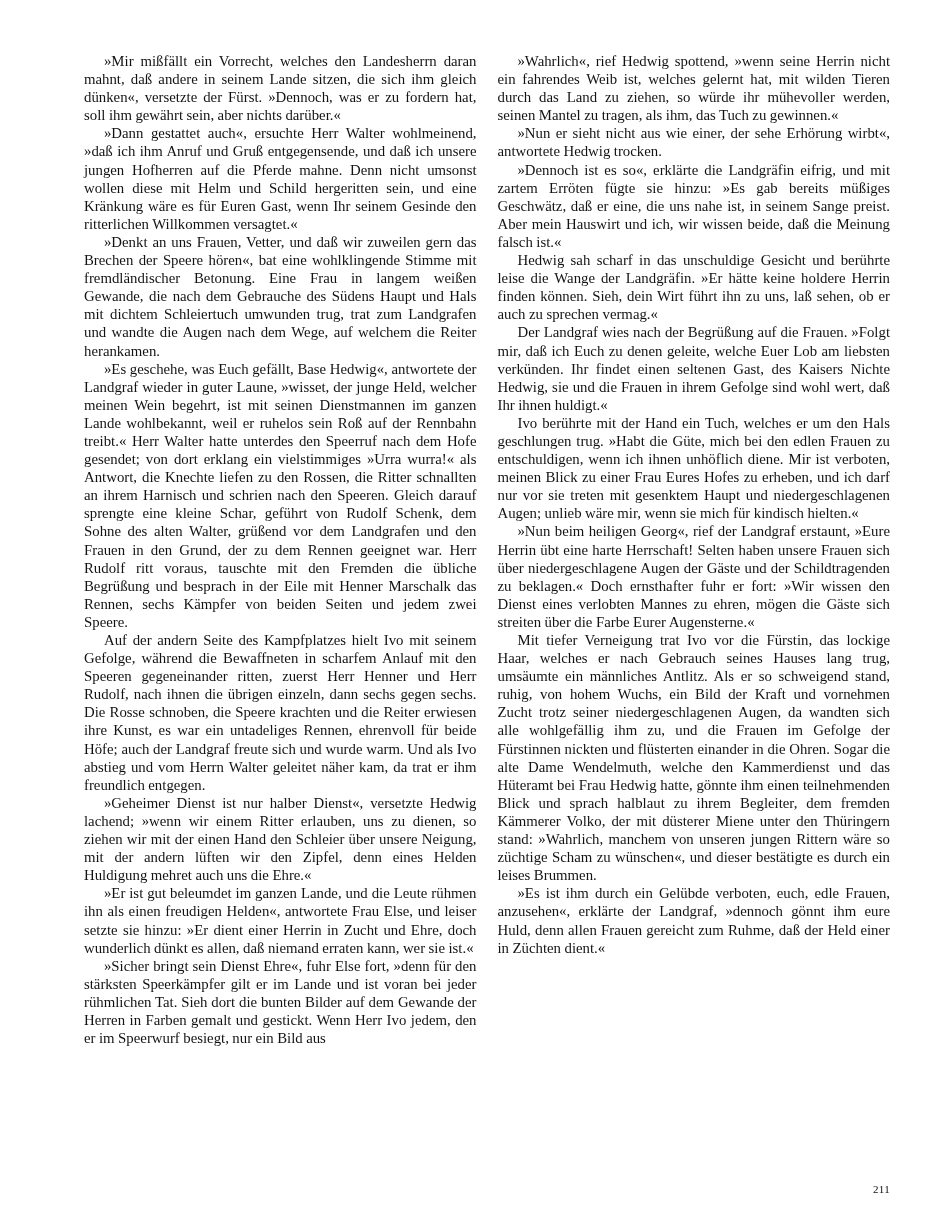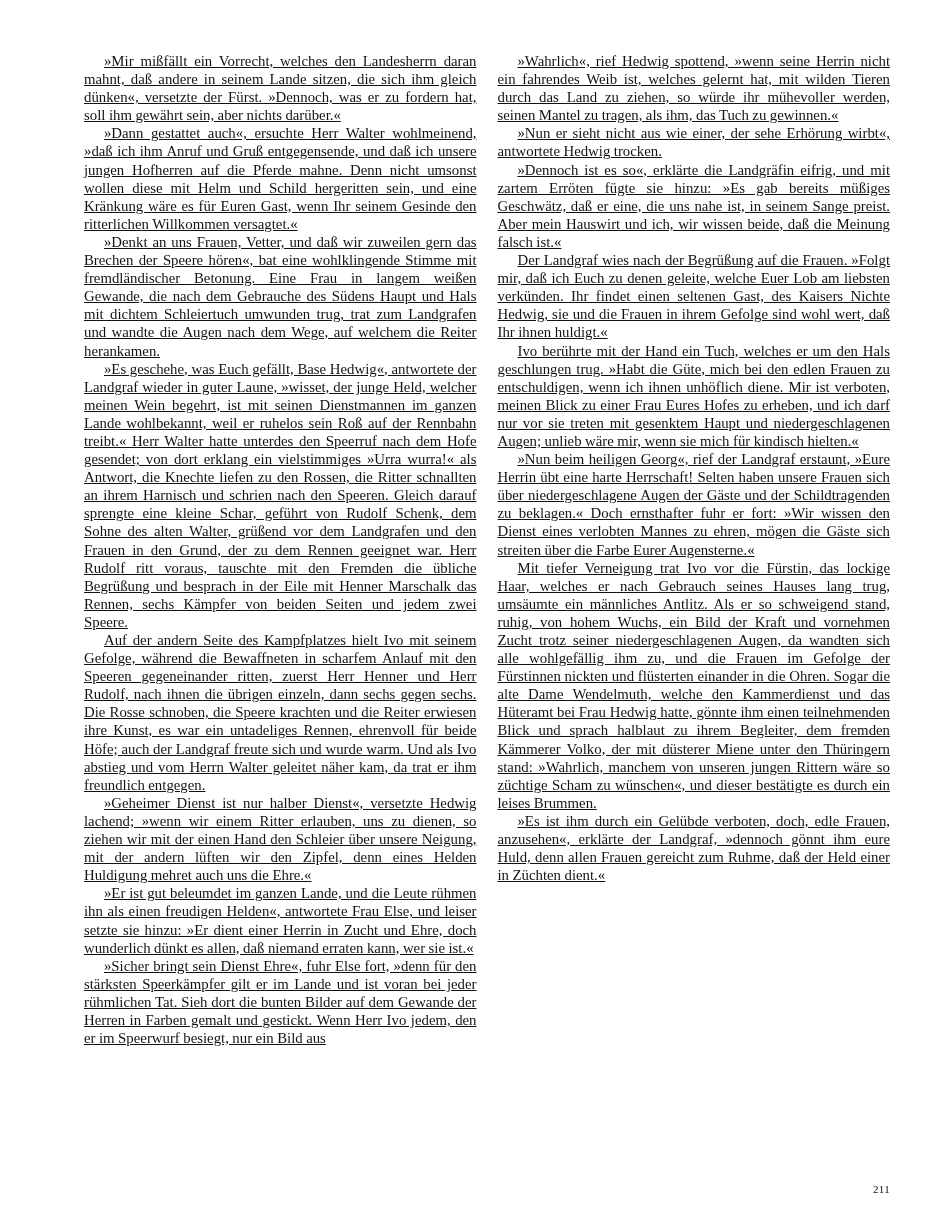--- a/index.html
+++ b/index.html
@@ -18,21 +18,20 @@
   .book-page {
     position: absolute;
     top: 52px;
     left: 84px;
     right: 45px;
     bottom: 0;
   }
   .columns {
     display: flex;
     gap: 21px;
-    text-decoration: underline;
   }
   .text-column {
     flex: 1 1 0;
     min-width: 0;
     font-size: 14.8px;
     line-height: 18.1px;
     text-align: justify;
     hyphens: auto;
     -webkit-hyphens: auto;
     word-spacing: -0.2px;
@@ -64,22 +63,23 @@
         <p lang="de">»Es geschehe, was Euch gefällt, Base Hedwig«, antwortete der Landgraf wieder in guter Laune, »wisset, der junge Held, welcher meinen Wein begehrt, ist mit seinen Dienstmannen im ganzen Lande wohlbekannt, weil er ruhelos sein Roß auf der Rennbahn treibt.« Herr Walter hatte unterdes den Speerruf nach dem Hofe gesendet; von dort erklang ein vielstimmiges »Urra wurra!« als Antwort, die Knechte liefen zu den Rossen, die Ritter schnallten an ihrem Harnisch und schrien nach den Speeren. Gleich darauf sprengte eine kleine Schar, geführt von Rudolf Schenk, dem Sohne des alten Walter, grüßend vor dem Landgrafen und den Frauen in den Grund, der zu dem Rennen geeignet war. Herr Rudolf ritt voraus, tauschte mit den Fremden die übliche Begrüßung und besprach in der Eile mit Henner Marschalk das Rennen, sechs Kämpfer von beiden Seiten und jedem zwei Speere.</p>
         <p lang="de">Auf der andern Seite des Kampfplatzes hielt Ivo mit seinem Gefolge, während die Bewaffneten in scharfem Anlauf mit den Speeren gegeneinander ritten, zuerst Herr Henner und Herr Rudolf, nach ihnen die übrigen einzeln, dann sechs gegen sechs. Die Rosse schnoben, die Speere krachten und die Reiter erwiesen ihre Kunst, es war ein untadeliges Rennen, ehrenvoll für beide Höfe; auch der Landgraf freute sich und wurde warm. Und als Ivo abstieg und vom Herrn Walter geleitet näher kam, da trat er ihm freundlich entgegen.</p>
         <p lang="de">»Geheimer Dienst ist nur halber Dienst«, versetzte Hedwig lachend; »wenn wir einem Ritter erlauben, uns zu dienen, so ziehen wir mit der einen Hand den Schleier über unsere Neigung, mit der andern lüften wir den Zipfel, denn eines Helden Huldigung mehret auch uns die Ehre.«</p>
         <p lang="de">»Er ist gut beleumdet im ganzen Lande, und die Leute rühmen ihn als einen freudigen Helden«, antwortete Frau Else, und leiser setzte sie hinzu: »Er dient einer Herrin in Zucht und Ehre, doch wunderlich dünkt es allen, daß niemand erraten kann, wer sie ist.«</p>
         <p lang="de">»Sicher bringt sein Dienst Ehre«, fuhr Else fort, »denn für den stärksten Speerkämpfer gilt er im Lande und ist voran bei jeder rühmlichen Tat. Sieh dort die bunten Bilder auf dem Gewande der Herren in Farben gemalt und gestickt. Wenn Herr Ivo jedem, den er im Speerwurf besiegt, nur ein Bild aus</p>
       </div>
     <div class="text-column">
         <p lang="de">»Wahrlich«, rief Hedwig spottend, »wenn seine Herrin nicht ein fahrendes Weib ist, welches gelernt hat, mit wilden Tieren durch das Land zu ziehen, so würde ihr mühevoller werden, seinen Mantel zu tragen, als ihm, das Tuch zu gewinnen.«</p>
         <p lang="de">»Nun er sieht nicht aus wie einer, der sehe Erhörung wirbt«, antwortete Hedwig trocken.</p>
         <p lang="de">»Dennoch ist es so«, erklärte die Landgräfin eifrig, und mit zartem Erröten fügte sie hinzu: »Es gab bereits müßiges Geschwätz, daß er eine, die uns nahe ist, in seinem Sange preist. Aber mein Hauswirt und ich, wir wissen beide, daß die Meinung falsch ist.«</p>
+        <p lang="de">Hedwig sah scharf in das unschuldige Gesicht und berührte leise die Wange der Landgräfin. »Er hätte keine holdere Herrin finden können. Sieh, dein Wirt führt ihn zu uns, laß sehen, ob er auch zu sprechen vermag.«</p>
         <p lang="de">Der Landgraf wies nach der Begrüßung auf die Frauen. »Folgt mir, daß ich Euch zu denen geleite, welche Euer Lob am liebsten verkünden. Ihr findet einen seltenen Gast, des Kaisers Nichte Hedwig, sie und die Frauen in ihrem Gefolge sind wohl wert, daß Ihr ihnen huldigt.«</p>
         <p lang="de">Ivo berührte mit der Hand ein Tuch, welches er um den Hals geschlungen trug. »Habt die Güte, mich bei den edlen Frauen zu entschuldigen, wenn ich ihnen unhöflich diene. Mir ist verboten, meinen Blick zu einer Frau Eures Hofes zu erheben, und ich darf nur vor sie treten mit gesenktem Haupt und niedergeschlagenen Augen; unlieb wäre mir, wenn sie mich für kindisch hielten.«</p>
         <p lang="de">»Nun beim heiligen Georg«, rief der Landgraf erstaunt, »Eure Herrin übt eine harte Herrschaft! Selten haben unsere Frauen sich über niedergeschlagene Augen der Gäste und der Schildtragenden zu beklagen.« Doch ernsthafter fuhr er fort: »Wir wissen den Dienst eines verlobten Mannes zu ehren, mögen die Gäste sich streiten über die Farbe Eurer Augensterne.«</p>
         <p lang="de">Mit tiefer Verneigung trat Ivo vor die Fürstin, das lockige Haar, welches er nach Gebrauch seines Hauses lang trug, umsäumte ein männliches Antlitz. Als er so schweigend stand, ruhig, von hohem Wuchs, ein Bild der Kraft und vornehmen Zucht trotz seiner niedergeschlagenen Augen, da wandten sich alle wohlgefällig ihm zu, und die Frauen im Gefolge der Fürstinnen nickten und flüsterten einander in die Ohren. Sogar die alte Dame Wendelmuth, welche den Kammerdienst und das Hüteramt bei Frau Hedwig hatte, gönnte ihm einen teilnehmenden Blick und sprach halblaut zu ihrem Begleiter, dem fremden Kämmerer Volko, der mit düsterer Miene unter den Thüringern stand: »Wahrlich, manchem von unseren jungen Rittern wäre so züchtige Scham zu wünschen«, und dieser bestätigte es durch ein leises Brummen.</p>
-        <p lang="de">»Es ist ihm durch ein Gelübde verboten, doch, edle Frauen, anzusehen«, erklärte der Landgraf, »dennoch gönnt ihm eure Huld, denn allen Frauen gereicht zum Ruhme, daß der Held einer in Züchten dient.«</p>
+        <p lang="de">»Es ist ihm durch ein Gelübde verboten, euch, edle Frauen, anzusehen«, erklärte der Landgraf, »dennoch gönnt ihm eure Huld, denn allen Frauen gereicht zum Ruhme, daß der Held einer in Züchten dient.«</p>
       </div>
   </div>
 </div>
 
 <div class="page-number">211</div>
 
 </body></html>

